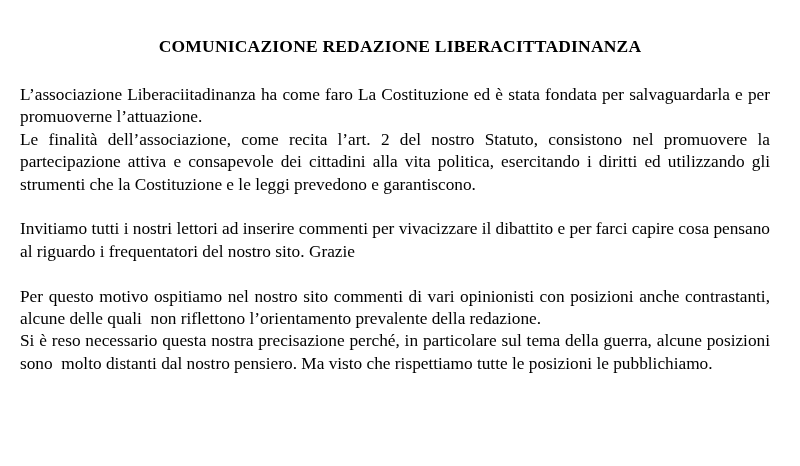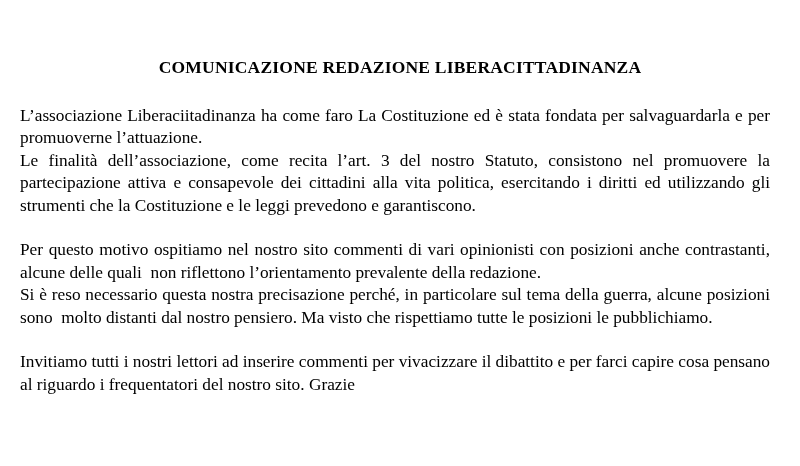--- a/index.html
+++ b/index.html
@@ -15,21 +15,21 @@
   .page {
     position: relative;
     width: 800px;
     height: 466px;
     background: #ffffff;
     color: #000000;
     font-family: "Liberation Serif", "DejaVu Serif", serif;
   }
   .doc-title {
     margin: 0;
-    padding: 57px 20px 0 20px;
+    padding: 36px 20px 0 20px;
     text-align: center;
     font-size: 17.5px;
     line-height: 20px;
     font-weight: bold;
     letter-spacing: 0.2px;
     color: #000000;
   }
   .doc-body {
     margin: 28px 30px 0 20px;
     font-size: 17.3px;
@@ -50,25 +50,25 @@
 </style>
 </head>
 <body>
 
 <div class="page">
   <h1 class="doc-title">COMUNICAZIONE REDAZIONE LIBERACITTADINANZA</h1>
 
   <div class="doc-body">
     <section class="block">
       <p>L’associazione Liberaciitadinanza ha come faro La Costituzione ed è stata fondata per salvaguardarla e per promuoverne l’attuazione.</p>
-      <p>Le finalità dell’associazione, come recita l’art. 3 del nostro Statuto, consistono nel promuovere la partecipazione attiva e consapevole dei cittadini alla vita politica, esercitando i diritti ed utilizzando gli strumenti che la Costituzione e le leggi prevedono e garantiscono.</p>
+      <p>Le finalità dell’associazione, come recita l’art. 2 del nostro Statuto, consistono nel promuovere la partecipazione attiva e consapevole dei cittadini alla vita politica, esercitando i diritti ed utilizzando gli strumenti che la Costituzione e le leggi prevedono e garantiscono.</p>
+    </section>
+
+    <section class="block">
+      <p>Invitiamo tutti i nostri lettori ad inserire commenti per vivacizzare il dibattito e per farci capire cosa pensano al riguardo i frequentatori del nostro sito. Grazie</p>
     </section>
 
     <section class="block">
       <p>Per questo motivo ospitiamo nel nostro sito commenti di vari opinionisti con posizioni anche contrastanti, alcune delle quali &nbsp;non riflettono l’orientamento prevalente della redazione.</p>
       <p>Si è reso necessario questa nostra precisazione perché, in particolare sul tema della guerra, alcune posizioni sono &nbsp;molto distanti dal nostro pensiero. Ma visto che rispettiamo tutte le posizioni le pubblichiamo.</p>
     </section>
-
-    <section class="block">
-      <p>Invitiamo tutti i nostri lettori ad inserire commenti per vivacizzare il dibattito e per farci capire cosa pensano al riguardo i frequentatori del nostro sito. Grazie</p>
-    </section>
   </div>
 </div>
 
 </body></html>

